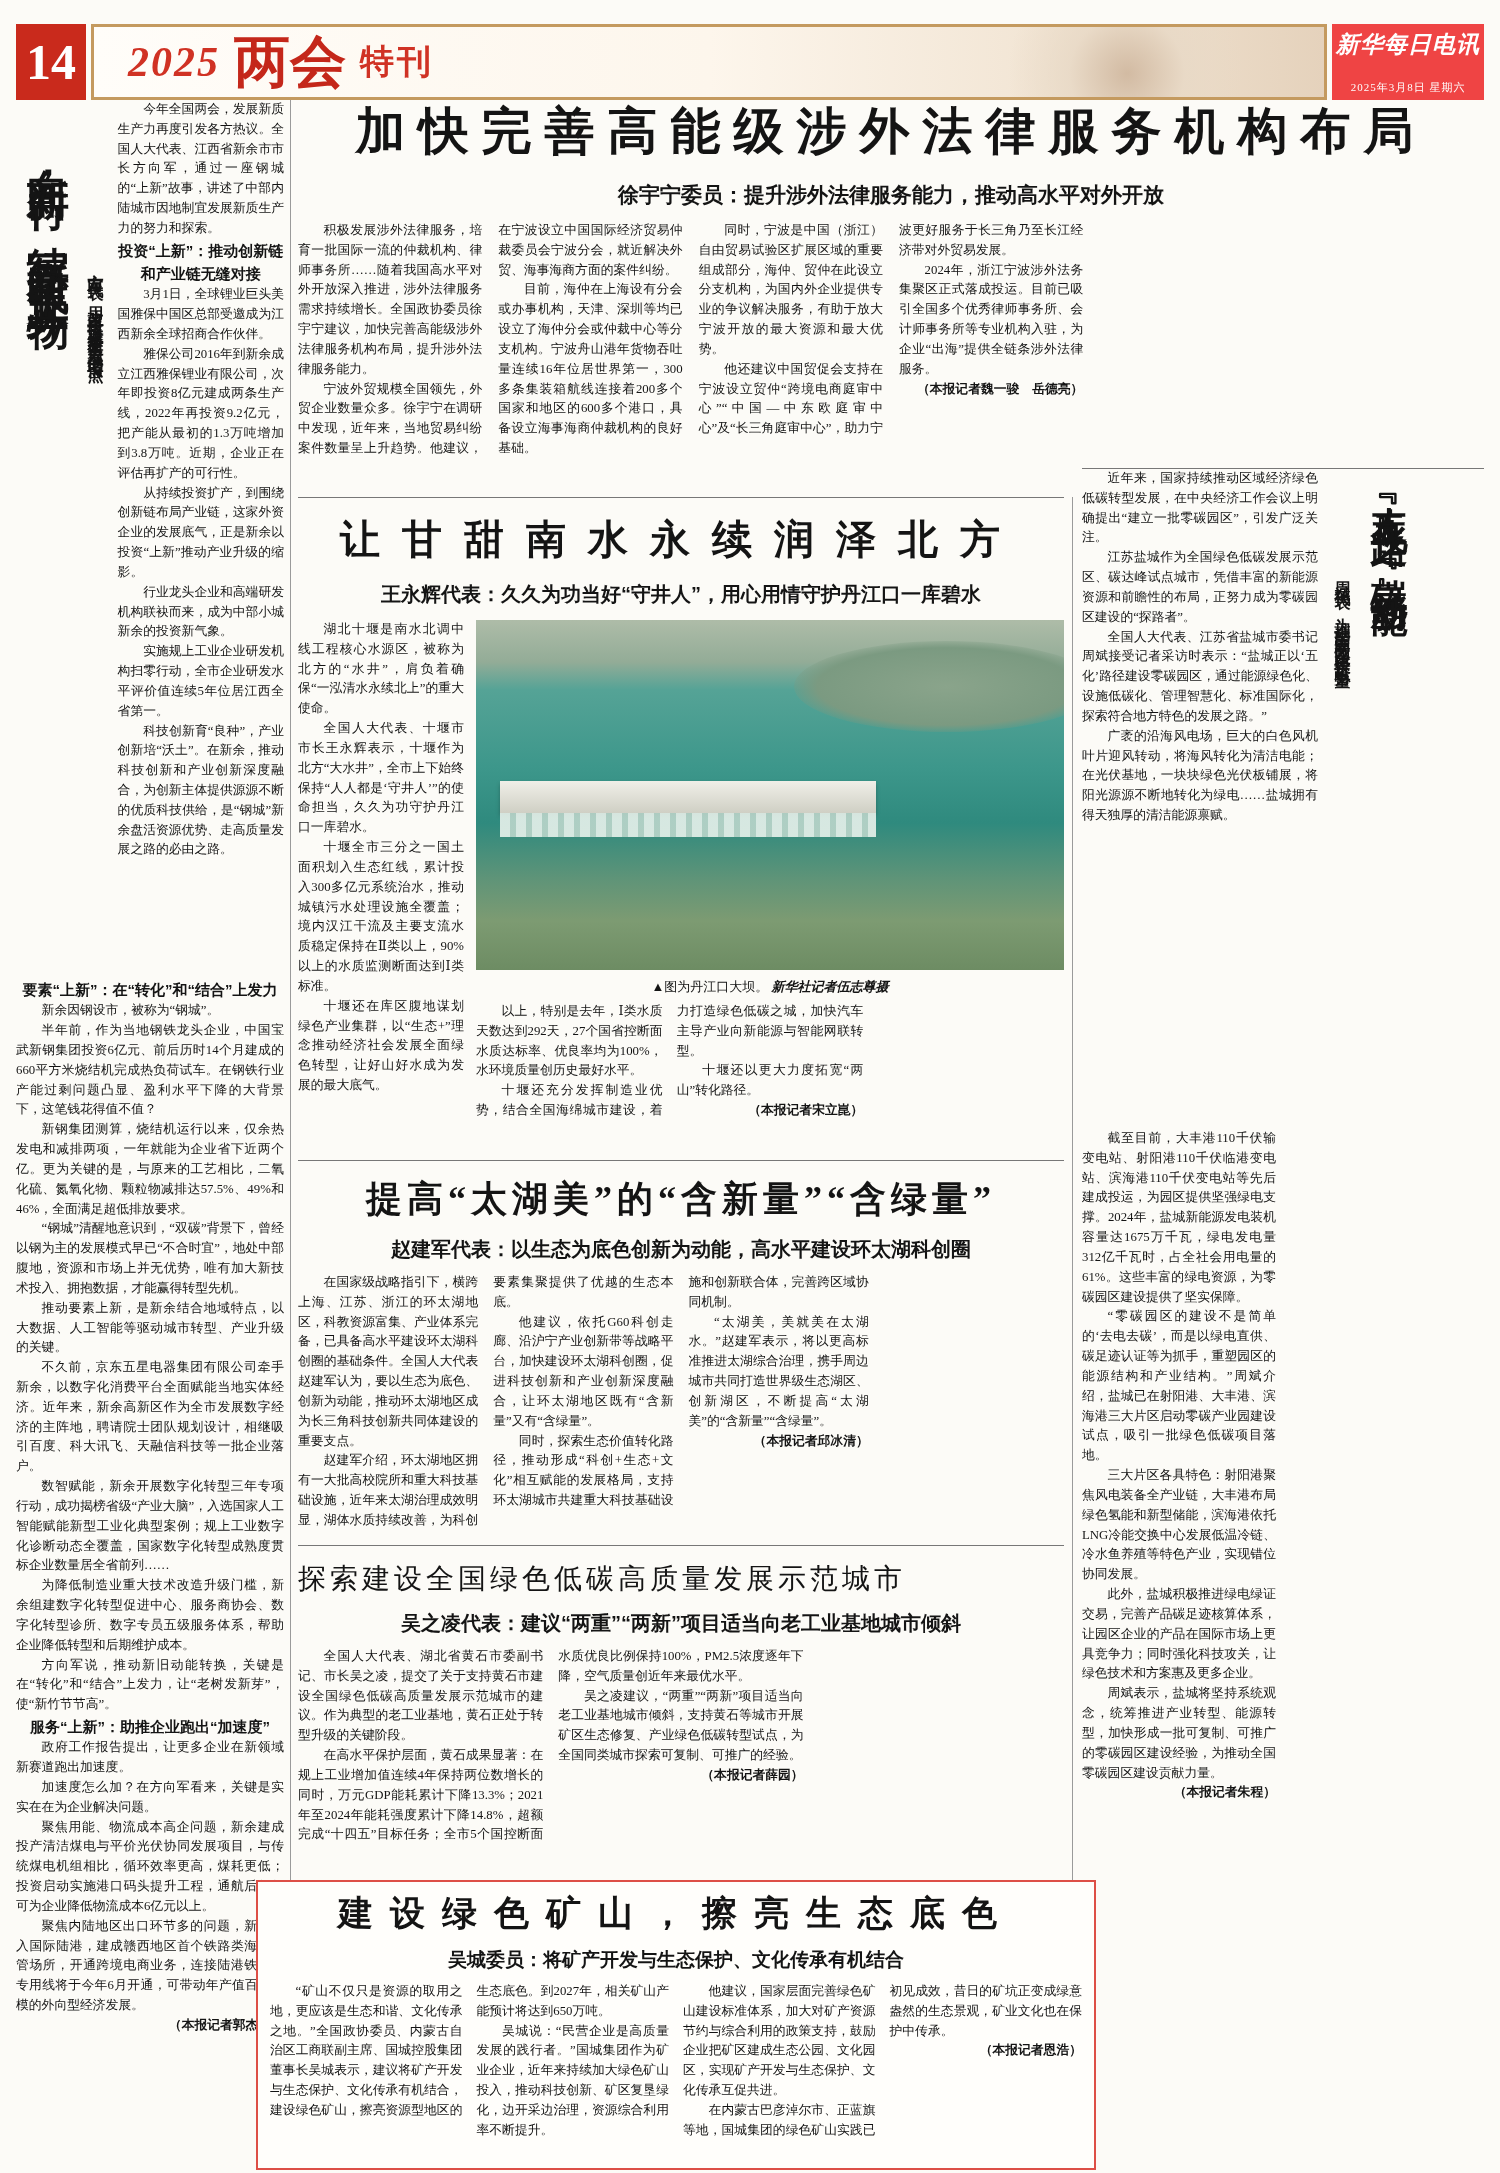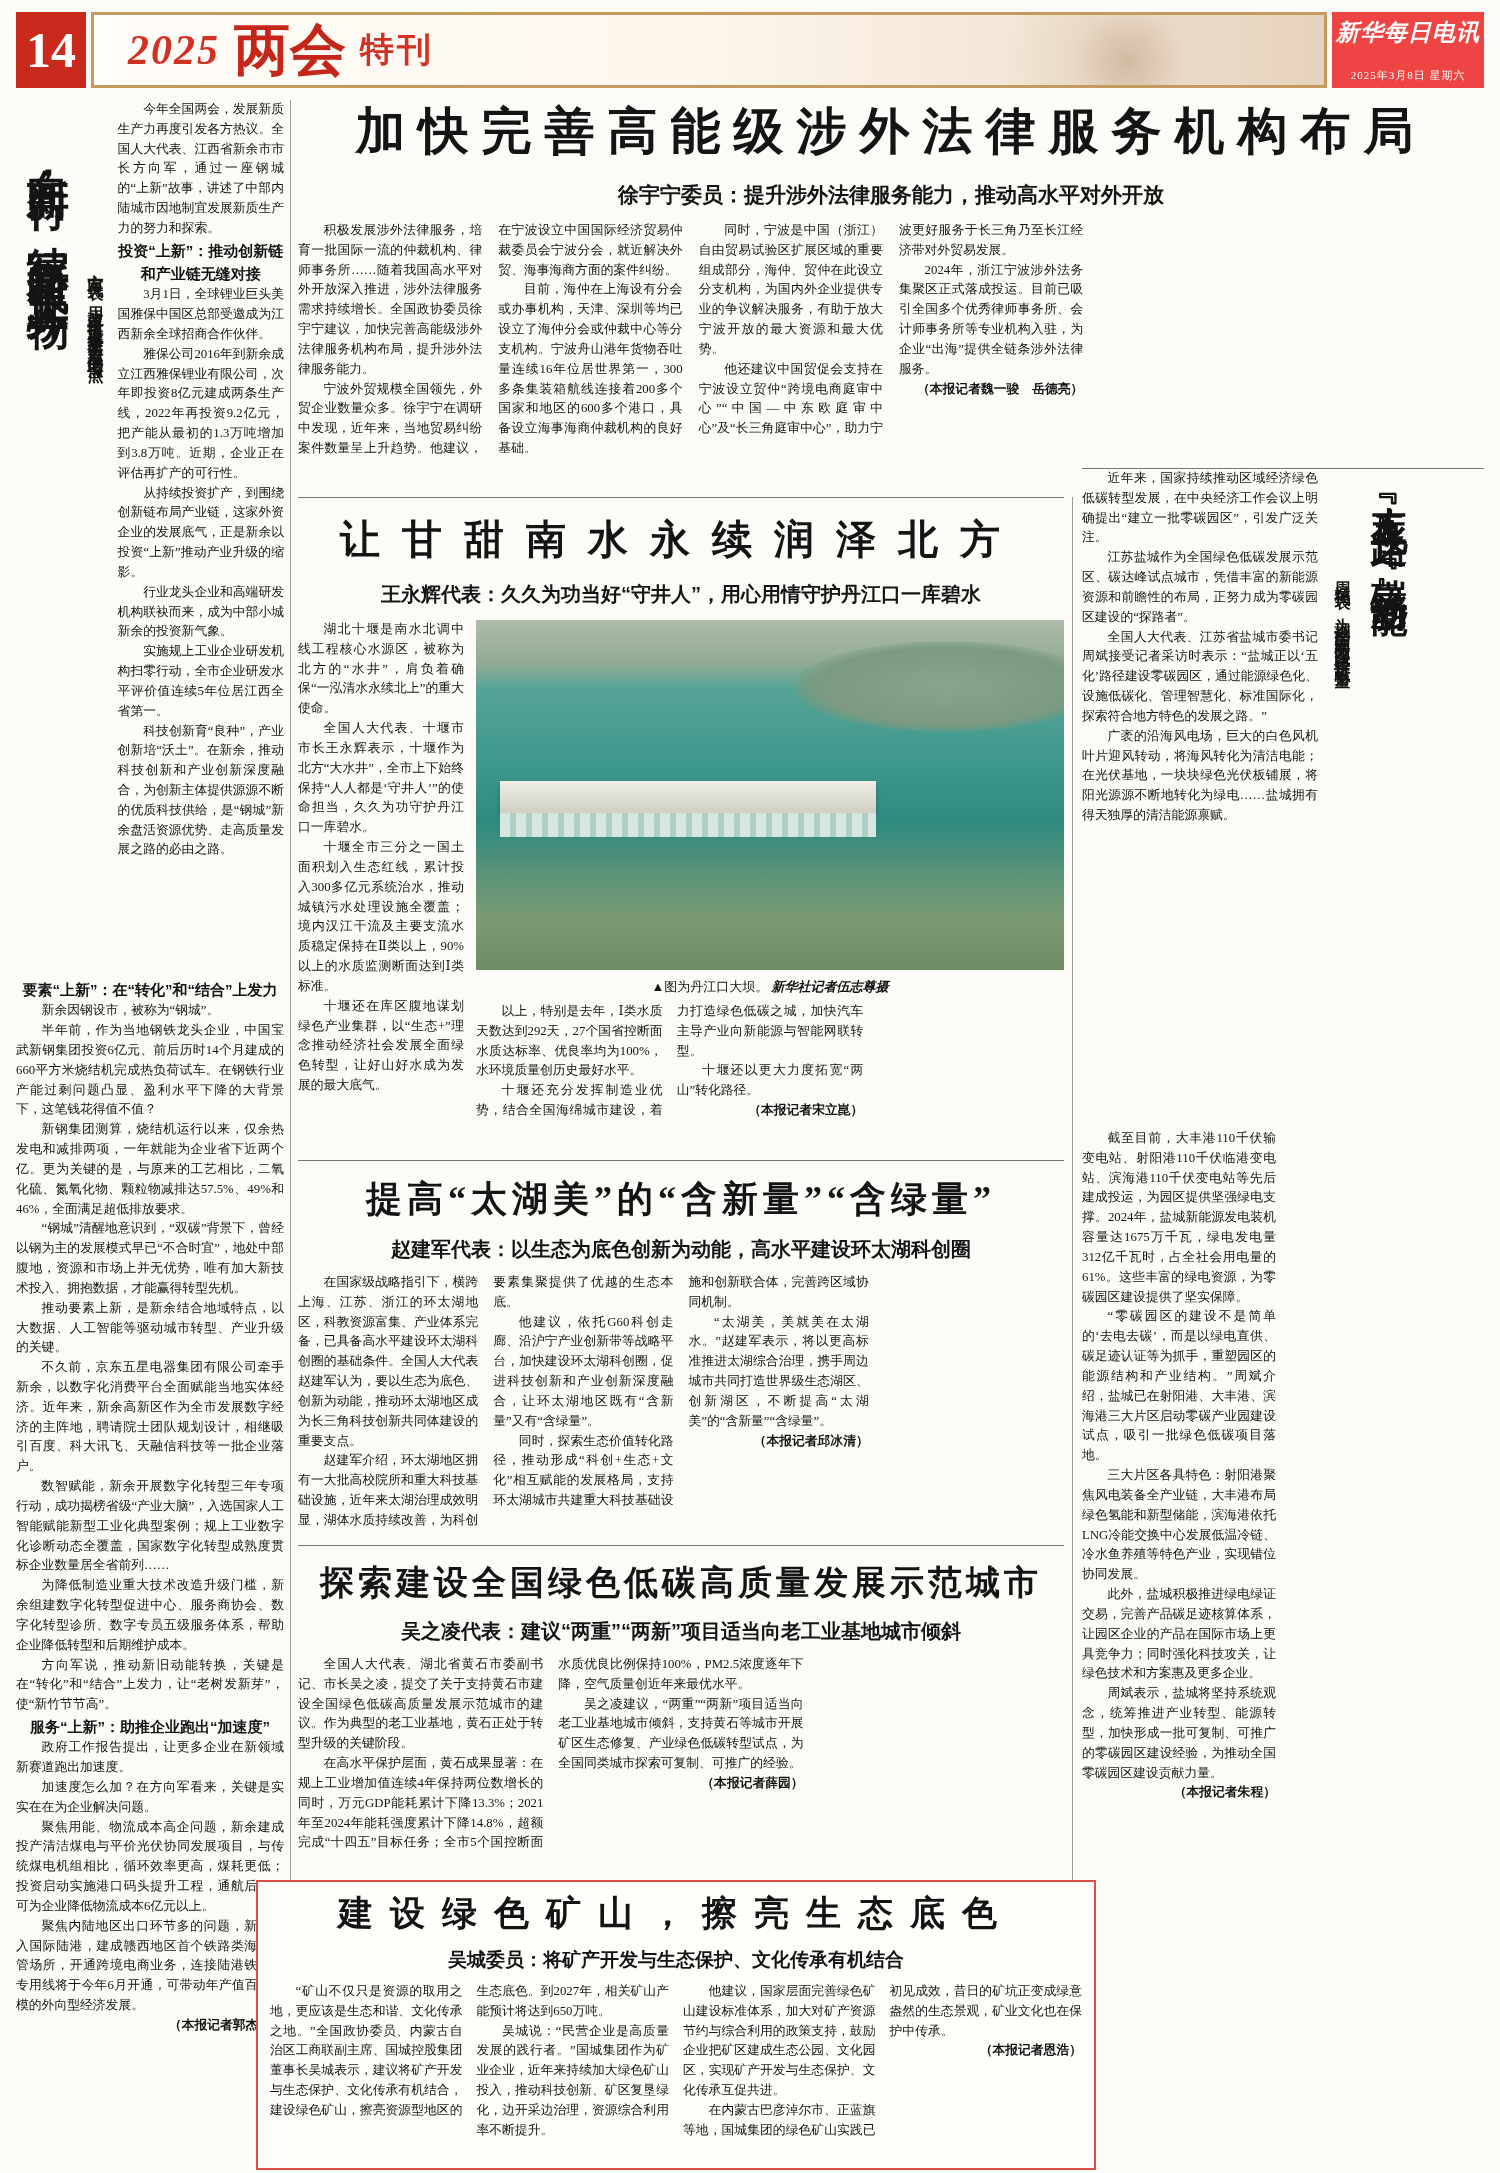--- a/index.html
+++ b/index.html
@@ -1,19 +1,19 @@
 <!DOCTYPE html>
 <html><head>
 <meta charset="utf-8">
 <style>
   html,body{margin:0;padding:0;}
   body{width:1500px;height:2173px;position:relative;background:#fcfbf7;color:#141414;
        font-family:"Liberation Serif","DejaVu Serif",serif;overflow:hidden;}
   
-  .header{position:absolute;left:16px;top:12px;width:1468px;height:76px;display:flex;}
+  .header{position:absolute;left:16px;top:24px;width:1468px;height:76px;display:flex;}
   .pageno{width:70px;background:#c92a1c;color:#fff;display:flex;align-items:center;justify-content:center;
           font-size:50px;font-weight:bold;}
   .banner{flex:1;border:3px solid #c49a5f;margin:0 5px;position:relative;overflow:hidden;
           background:linear-gradient(90deg,#fffdf9 0%,#fdf6ec 50%,#f0e2d0 82%,#e5d2bc 100%);
           display:flex;align-items:center;padding-left:34px;gap:14px;}
   .banner .y{color:#d03224;font-size:42px;font-weight:bold;font-style:italic;letter-spacing:2px;}
   .banner .lh{color:#c4271a;font-size:56px;font-weight:bold;line-height:1;}
   .banner .tk{color:#d03224;font-size:34px;font-weight:bold;letter-spacing:3px;}
   .banner .swirl{position:absolute;right:80px;top:-36px;width:260px;height:150px;border-radius:50%;
           background:radial-gradient(circle at 55% 55%,#cdb49b 0%,#e8d9c6 35%,rgba(255,255,255,0) 72%);opacity:.85;}
@@ -63,21 +63,21 @@
   .caption{text-align:center;font-size:13px;margin:8px 0 6px;}
   .caption b{font-family:"Liberation Sans",sans-serif;font-style:italic;}
   .wa-bottom{column-count:3;column-gap:14px;column-fill:auto;height:132px;overflow:hidden;}
   
   .taihu{position:absolute;left:298px;top:1160px;width:766px;border-top:1px solid #777;padding-top:14px;}
   .th-headline{text-align:center;font-size:36px;font-weight:900;letter-spacing:5px;white-space:nowrap;}
   .th-deck{font-size:20px;margin:12px 0 10px;}
   .th-body{column-count:4;column-gap:15px;column-fill:auto;height:262px;overflow:hidden;}
   
   .huangshi{position:absolute;left:298px;top:1545px;width:766px;border-top:1px solid #777;padding-top:14px;}
-  .hs-headline{text-align:center;font-size:34px;font-weight:700;letter-spacing:4px;white-space:nowrap;}
+  .hs-headline{text-align:left;font-size:28px;font-weight:400;letter-spacing:4px;white-space:nowrap;}
   .hs-deck{font-size:20px;margin:12px 0 10px;}
   .hs-body{column-count:3;column-gap:15px;column-fill:auto;height:210px;overflow:hidden;}
   
   .mine{position:absolute;left:256px;top:1880px;width:812px;height:270px;border:2px solid #dd4f46;
         background:#fffefb;padding:8px 12px;}
   .mn-headline{text-align:center;font-size:35px;font-weight:900;letter-spacing:17px;white-space:nowrap;}
   .mn-deck{font-size:19px;margin:10px 0 9px;}
   .mn-body{column-count:4;column-gap:14px;column-fill:auto;height:168px;overflow:hidden;}
   
   .right-col{position:absolute;left:1082px;top:468px;width:402px;height:1692px;border-top:1px solid #777;

